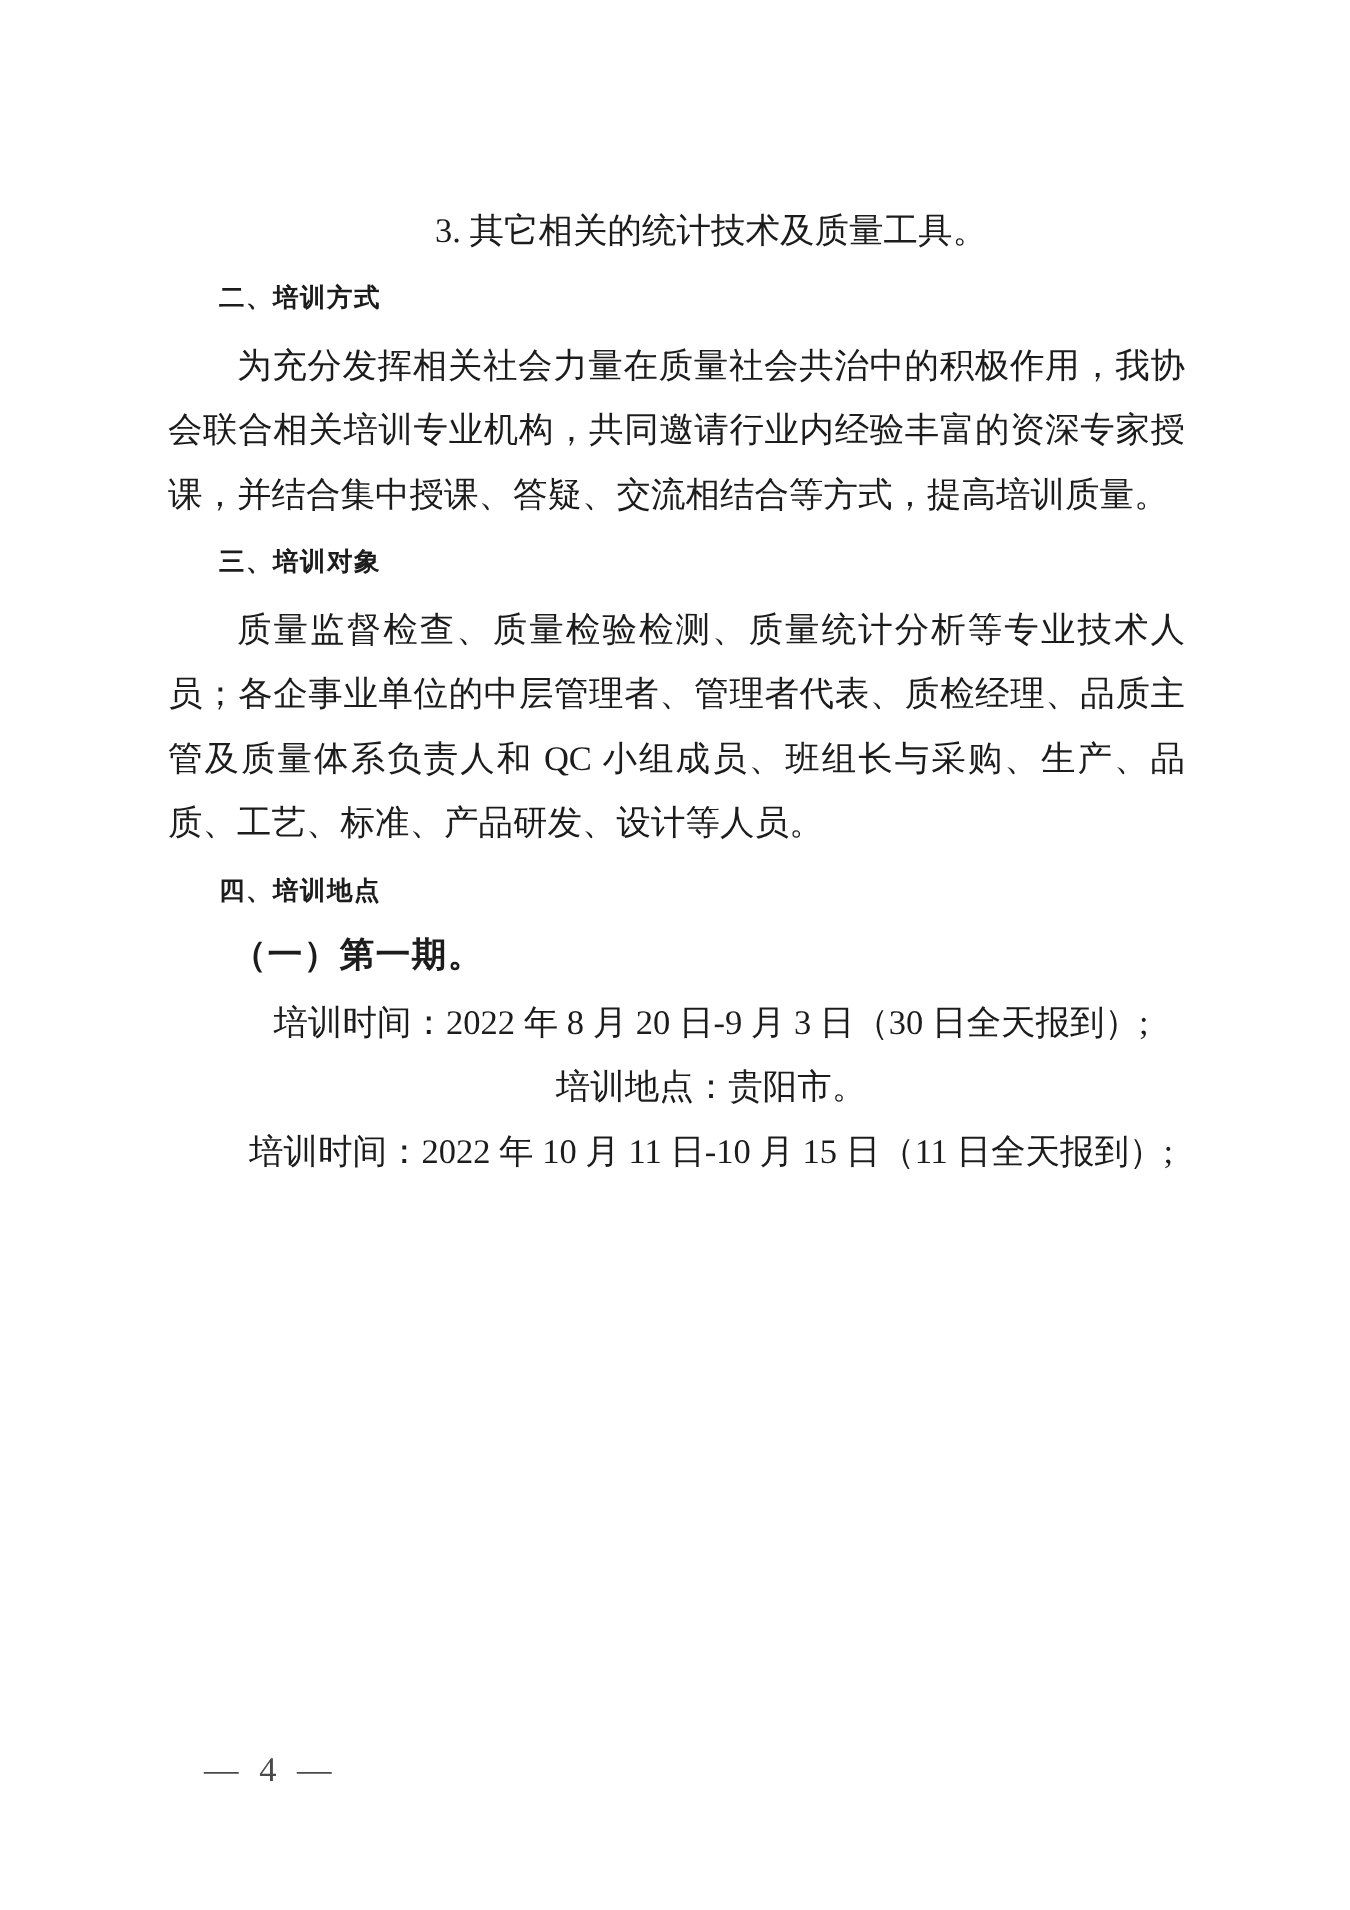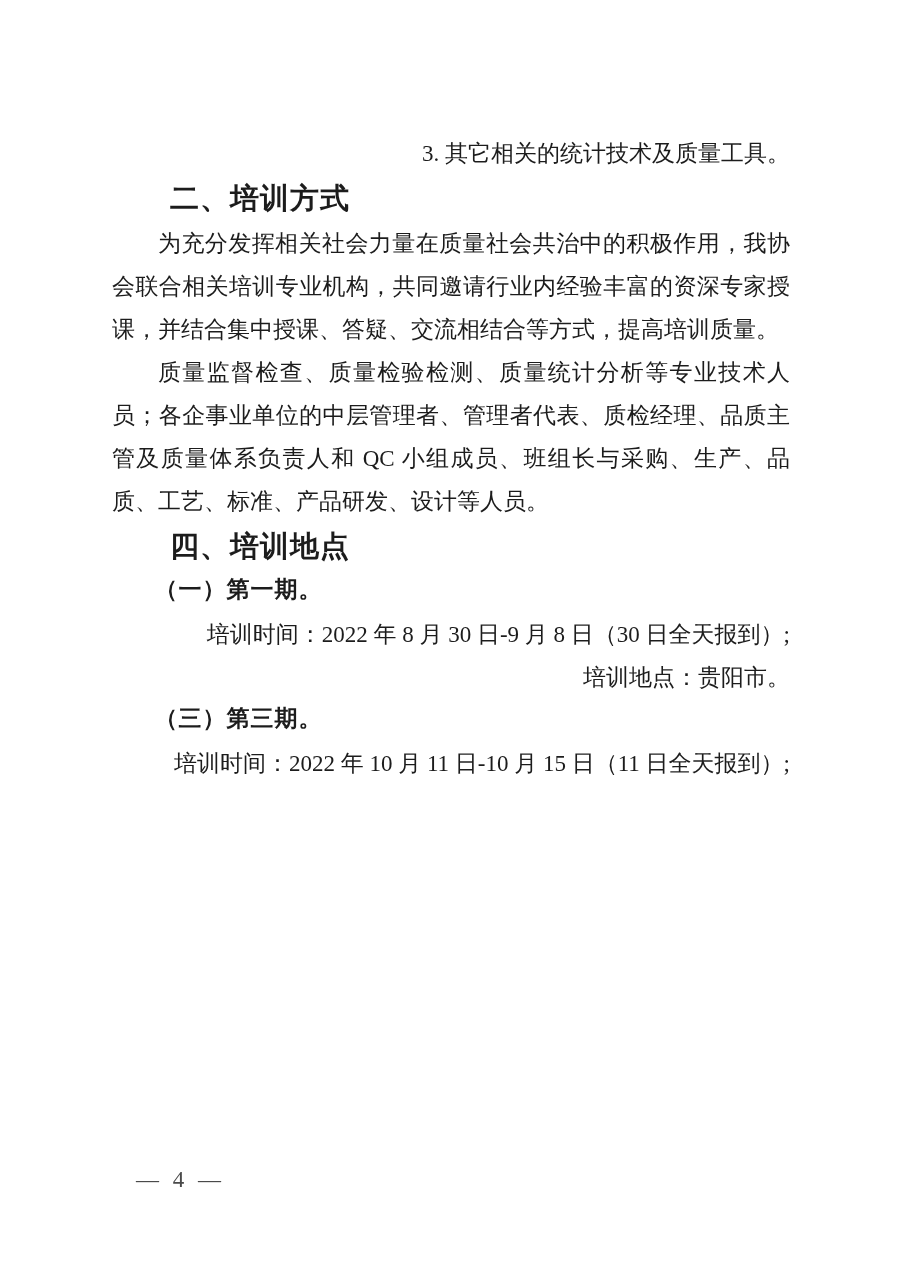--- a/index.html
+++ b/index.html
@@ -25,29 +25,29 @@
     line-height: 43px;
   }
   .para {
     margin: 0;
     text-indent: 2em;
     text-align: justify;
   }
   .para-line {
     margin: 0;
     text-indent: 2em;
-    text-align: right;
+    text-align: center;
     white-space: nowrap;
   }
   .heading {
     margin: 2px 0;
     text-indent: 2em;
     font-family: "Liberation Sans", "DejaVu Sans", sans-serif;
     font-weight: bold;
-    font-size: 29px;
+    font-size: 17px;
     letter-spacing: 1px;
   }
   .session-title {
     margin: 0;
     text-indent: 1.85em;
     font-weight: bold;
     font-family: Liberation Mono, monospace;
     letter-spacing: 1px;
   }
   .footer {
@@ -64,33 +64,33 @@
 <body>
 
 <div class="page">
   <div class="content">
 
     <p class="para-line">3. 其它相关的统计技术及质量工具。</p>
 
     <p class="heading">二、培训方式</p>
     <p class="para">为充分发挥相关社会力量在质量社会共治中的积极作用，我协会联合相关培训专业机构，共同邀请行业内经验丰富的资深专家授课，并结合集中授课、答疑、交流相结合等方式，提高培训质量。</p>
 
+    <p class="heading">三、培训对象</p>
     <p class="para">质量监督检查、质量检验检测、质量统计分析等专业技术人员；各企事业单位的中层管理者、管理者代表、质检经理、品质主管及质量体系负责人和 QC 小组成员、班组长与采购、生产、品质、工艺、标准、产品研发、设计等人员。</p>
 
     <p class="heading">四、培训地点</p>
 
     <div>
       <p class="session-title">（一）第一期。</p>
-      <p class="para-line">培训时间：2022 年 8 月 30 日-9 月 8 日（30 日全天报到）;</p>
+      <p class="para-line">培训时间：2022 年 8 月 20 日-9 月 3 日（30 日全天报到）;</p>
       <p class="para-line">培训地点：贵阳市。</p>
     </div>
 
 
     <div>
-      <p class="session-title">（三）第三期。</p>
       <p class="para-line">培训时间：2022 年 10 月 11 日-10 月 15 日（11 日全天报到）;</p>
     </div>
 
 
   </div>
 
   <div class="footer">— 4 —</div>
 </div>
 
 </body></html>

